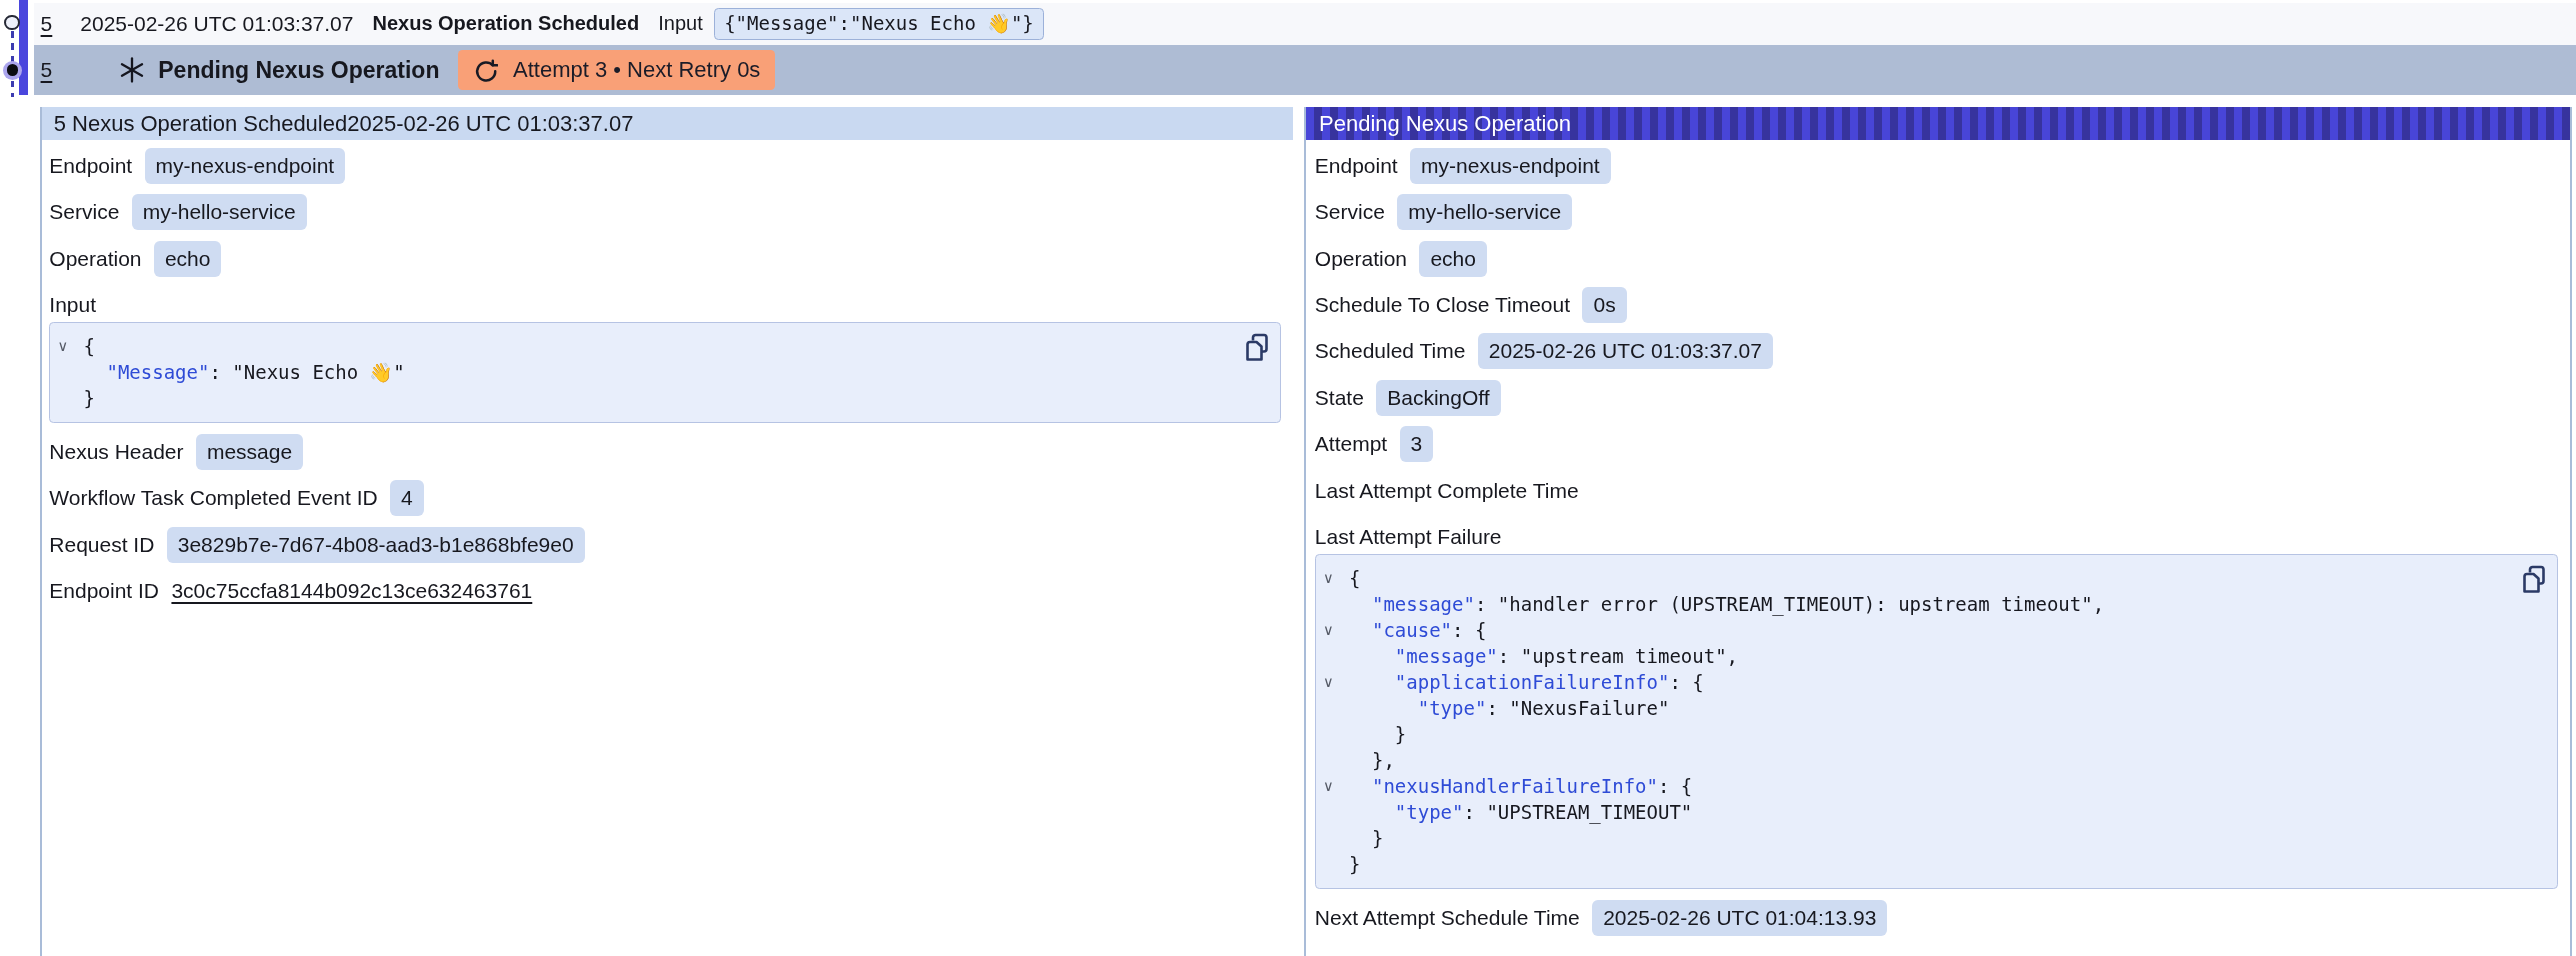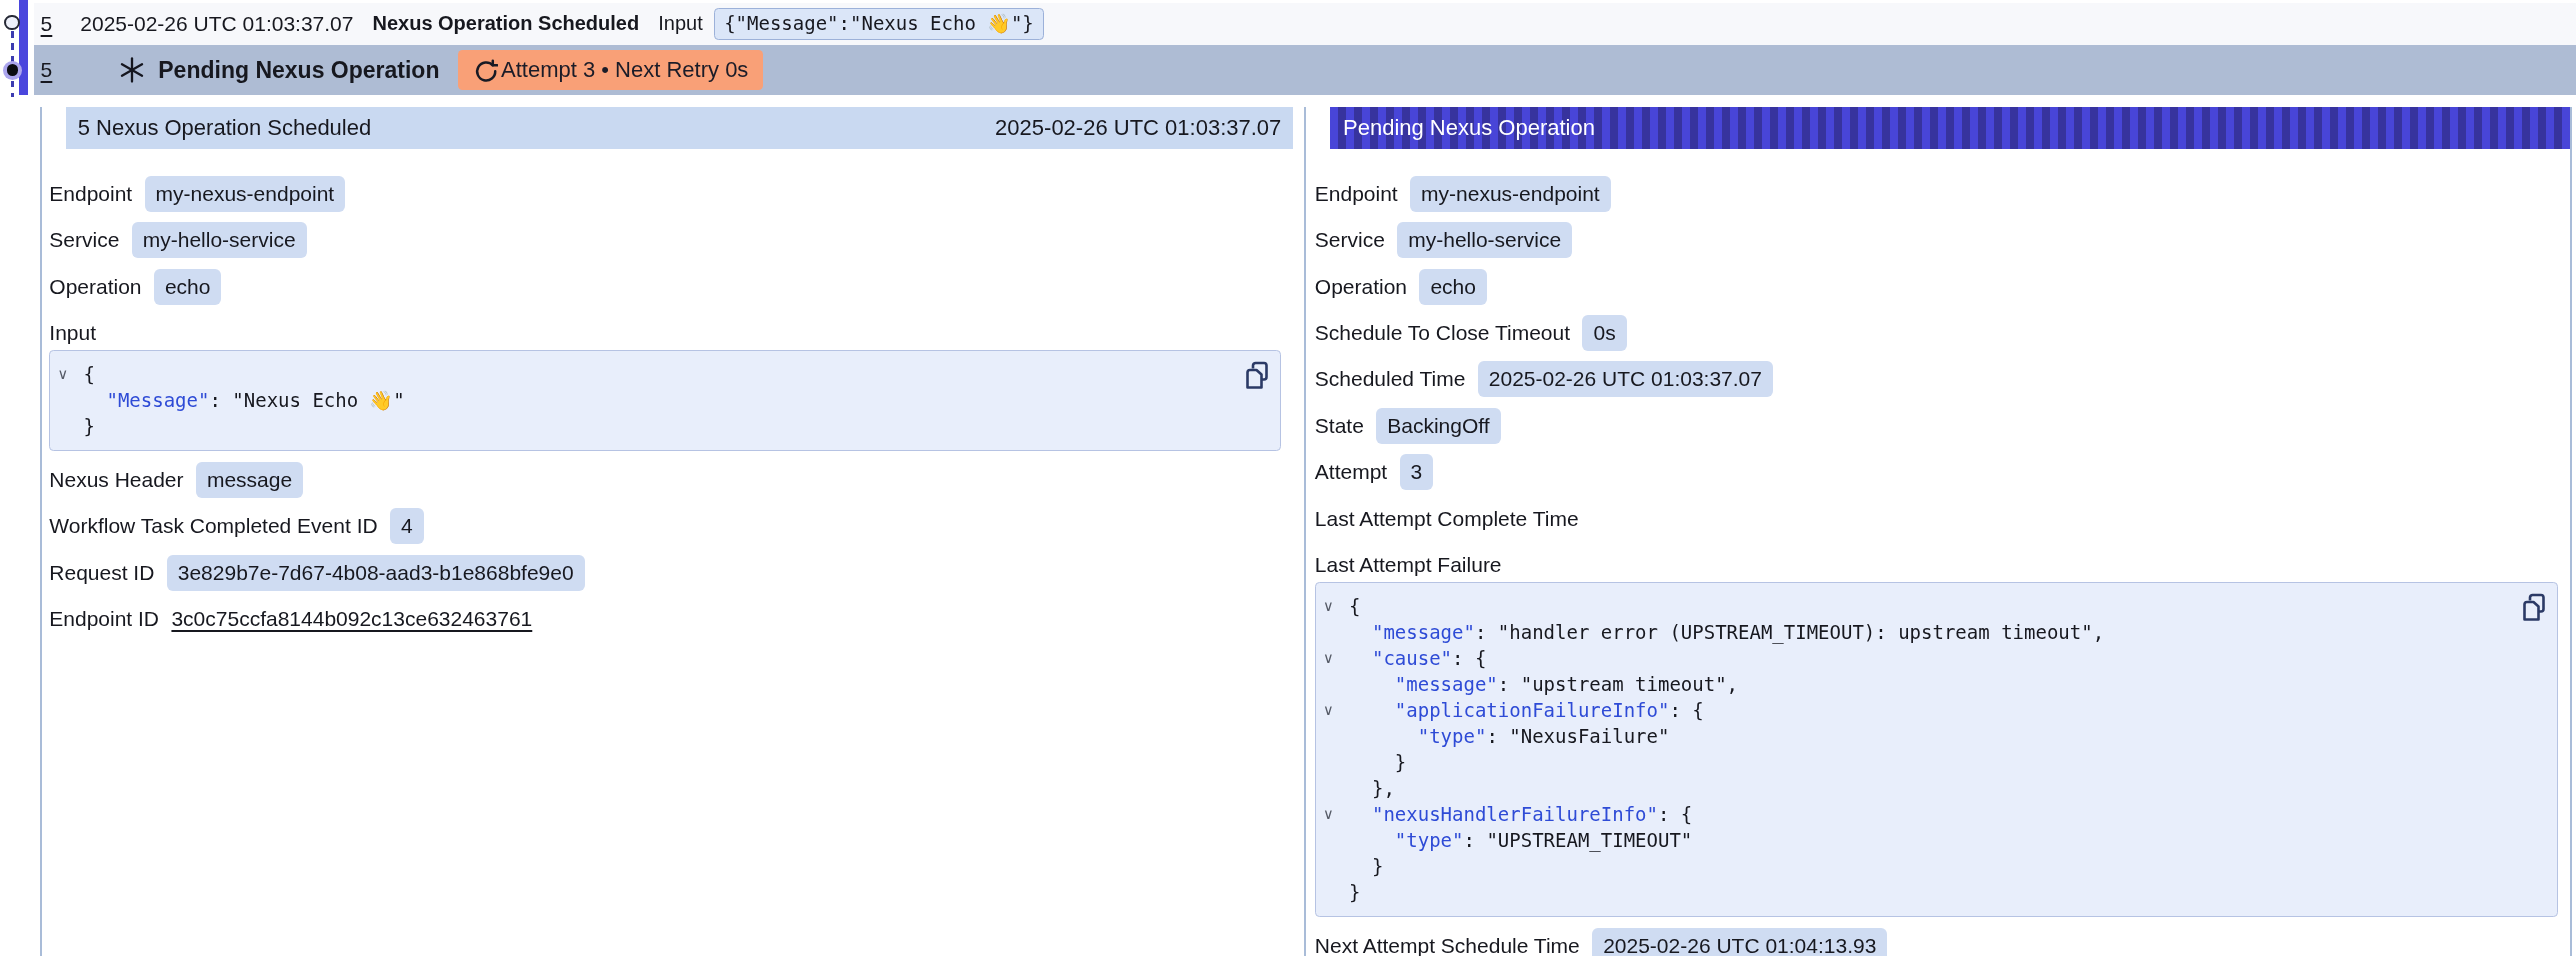--- a/index.html
+++ b/index.html
@@ -28,36 +28,36 @@
   .row1{top:2.9px;height:42px;background:var(--event-row-bg);font-size:21px;}
   .row2{top:45px;height:50px;background:var(--row-selected-bg);font-size:21px;}
   .id-link{color:var(--text);text-decoration:underline;text-decoration-thickness:1.8px;text-underline-offset:4.4px;cursor:pointer;}
   .row1 .ts{margin-left:28px;}
   .row1 .evname{margin-left:19px;font-weight:700;font-size:20px;}
   .row1 .input-label{margin-left:19px;font-size:20px;}
   .row1 .input-chip{margin-left:11.7px;font-family:"DejaVu Sans Mono",monospace;font-size:19px;
     background:#dbe6f8;border:1.5px solid #9cb1d9;border-radius:4.4px;padding:3.7px 8.8px;}
   .row2 .star{margin-left:67px;width:26px;height:26px;}
   .row2 .evname{margin-left:13px;font-weight:700;font-size:23px;}
-  .retry-chip{margin-left:19px;display:inline-flex;align-items:center;gap:3px;background:var(--retry-chip-bg);
+  .retry-chip{margin-left:19px;display:inline-flex;align-items:center;gap:15px;background:var(--retry-chip-bg);
     border-radius:4.4px;padding:6.6px 14.6px;font-size:22px;color:#1b1c28;justify-content:flex-end;}
   .retry-chip svg{width:25px;height:25px;}
 
   
   .panels{position:absolute;top:107px;left:0;right:0;bottom:0;}
   .left-edge{position:absolute;left:40px;top:0;bottom:0;width:2.2px;background:var(--panel-border);}
   .panel{position:absolute;top:0;bottom:0;background:#fff;}
   .panel.left{left:42px;width:1251px;}
   .panel.right{left:1304px;width:1268px;border-left:2.2px solid var(--panel-border);border-right:2.2px solid var(--panel-border);}
-  .panel-header{height:42px;display:flex;align-items:center;justify-content:space-between;
-    padding:0 11.7px;font-size:22px;margin-left:24px;}
+  .panel-header{height:33px;display:flex;align-items:center;justify-content:flex-start;
+    padding:0 11.7px;font-size:22px;}
   .panel.left .panel-header{background:var(--detail-header-bg);}
   .panel.right .panel-header{color:#fff;padding:0 13px;
     background:repeating-linear-gradient(90deg,var(--stripe-light) 0 8px,var(--stripe-dark) 8px 16px);}
-  .fields{padding:8.8px 11.7px 0 7.3px;margin-top:19px;}
+  .fields{padding:8.8px 11.7px 0 7.3px;}
   .panel.right .fields{padding-left:8.8px;}
   .field-row{display:flex;align-items:center;height:34px;margin-bottom:12.4px;font-size:21px;}
   .field-label{margin-right:12.4px;}
   .value-chip{background:var(--chip-bg);border-radius:5.9px;padding:4px 11px;line-height:28px;}
   .value-link{text-decoration:underline;text-decoration-thickness:1.5px;text-underline-offset:4.4px;cursor:pointer;}
   .label-row{display:flex;align-items:center;height:34px;font-size:21px;}
 
   
   .code-block{position:relative;margin:0 0 12.4px 0;background:var(--code-bg);
     border:1.5px solid var(--code-border);border-radius:4.4px;

